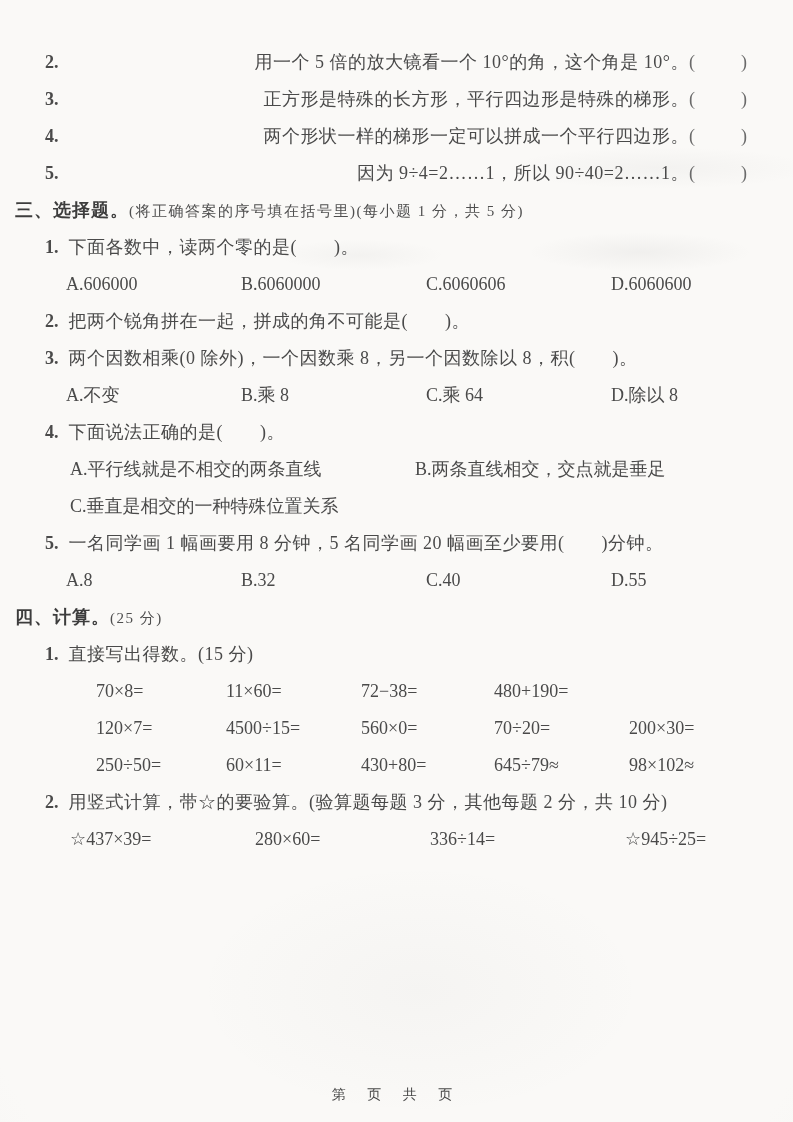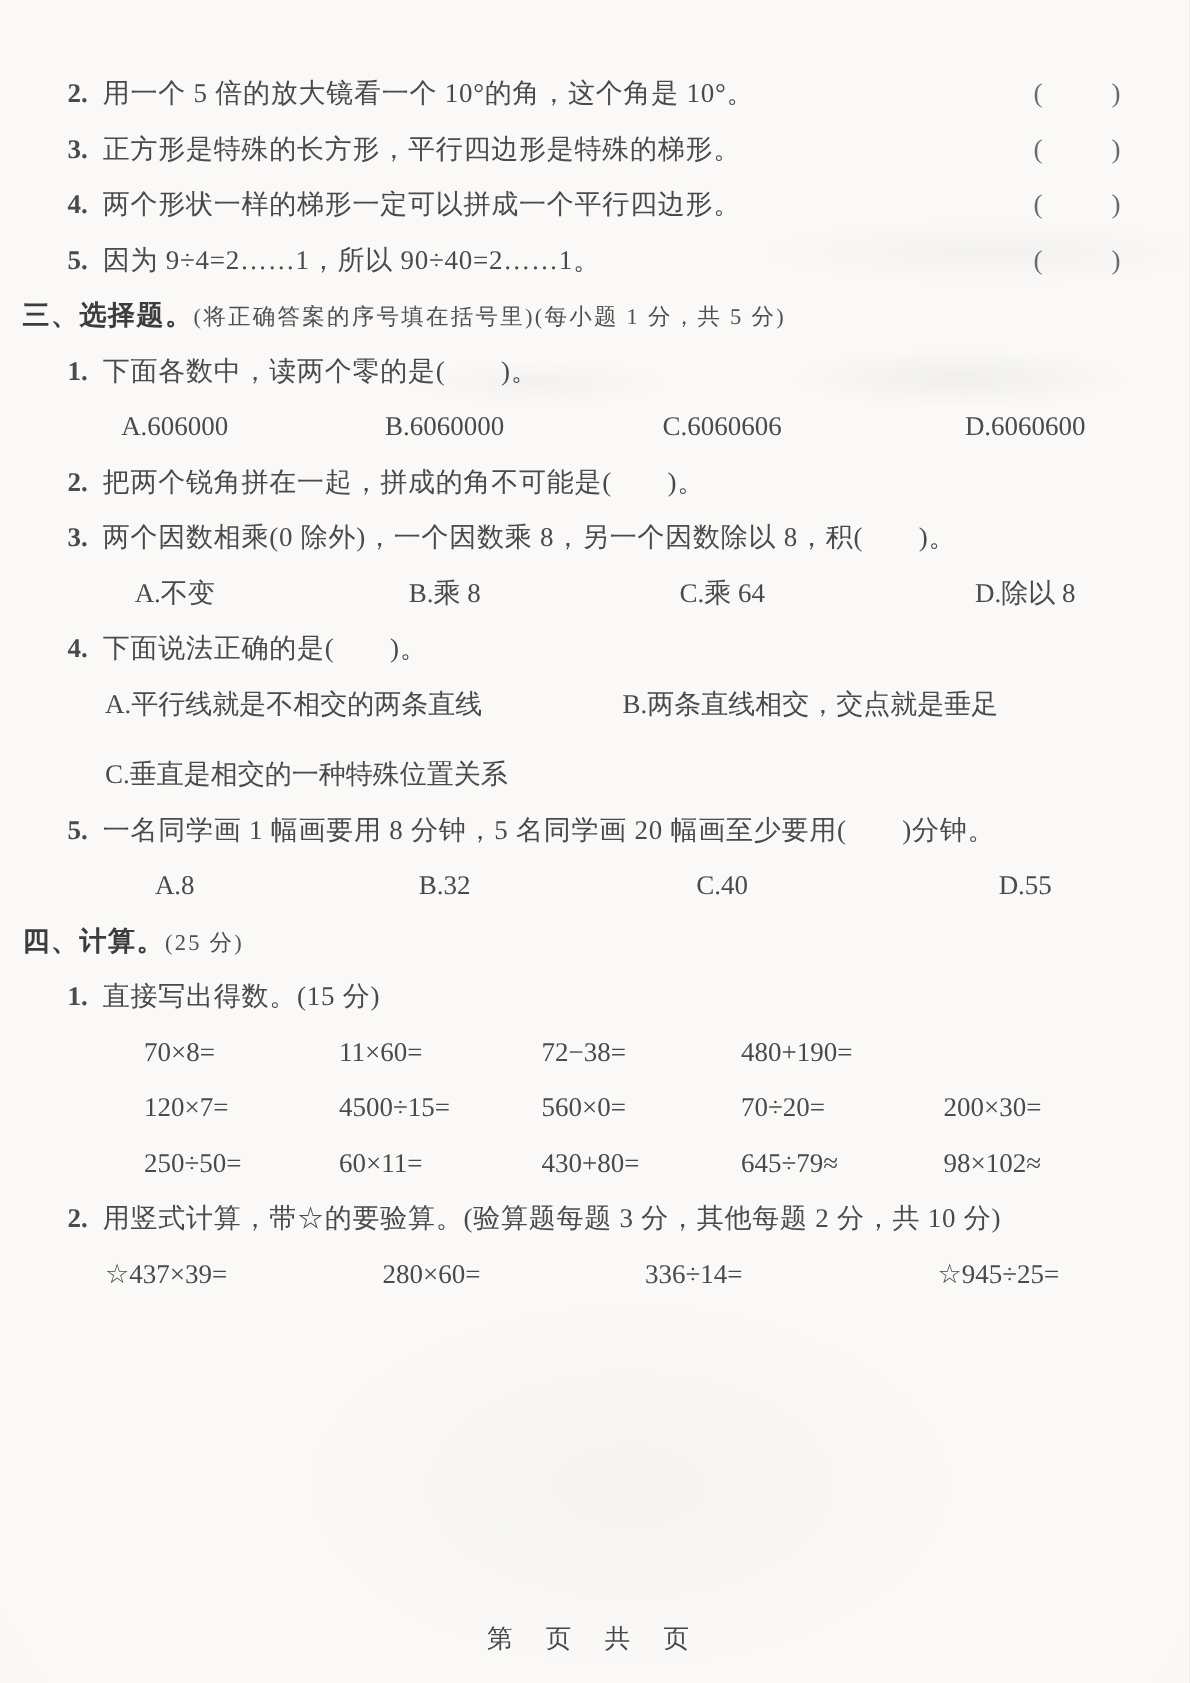--- a/index.html
+++ b/index.html
@@ -25,58 +25,57 @@
   .sec-title { margin-left: 15px; }
   .sec-main {
     font-weight: bold;
     color: #3d3d3d;
     font-family: Liberation Mono, monospace;
     letter-spacing: 1px;
   }
   .sec-note { font-size: 15px; color: #4f4f4f; letter-spacing: 1.5px; }
   .qline { margin-left: 45px; display: flex; }
   .qnum { font-weight: bold; margin-right: 10px; }
-  .qtext { letter-spacing: 0.5px; }
+  .qtext { letter-spacing: 0.5px; text-align: right; }
   .judge-row .qtext { flex: 1; }
   .bracket {
     width: 58px;
     margin-right: 46px;
     display: flex;
     justify-content: space-between;
     color: #6a6a6a;
   }
   .opts4 {
-    margin-left: 29px;
+    margin-left: 66px;
     display: grid;
     grid-template-columns: 175px 185px 185px auto;
-    text-align: center;
   }
   .opts2 {
     margin-left: 70px;
     display: grid;
     grid-template-columns: 345px auto;
   }
-  .optc { margin-left: 70px; margin-top: 10px; }
+  .optc { margin-left: 70px; }
   .calc-grid {
     margin-left: 96px;
     display: grid;
     grid-template-columns: 130px 135px 133px 135px auto;
   }
   .vert-grid {
     margin-left: 70px;
     display: grid;
     grid-template-columns: 185px 175px 195px auto;
   }
   .footer {
     position: absolute;
     left: 0;
     bottom: 18px;
     width: 100%;
     text-align: center;
-    font-size: 17px;
+    font-size: 14px;
     letter-spacing: 9px;
     color: #474747;
   }
 </style>
 </head>
 <body>
 
 <div class="page">
 
   <div class="line qline judge-row">

